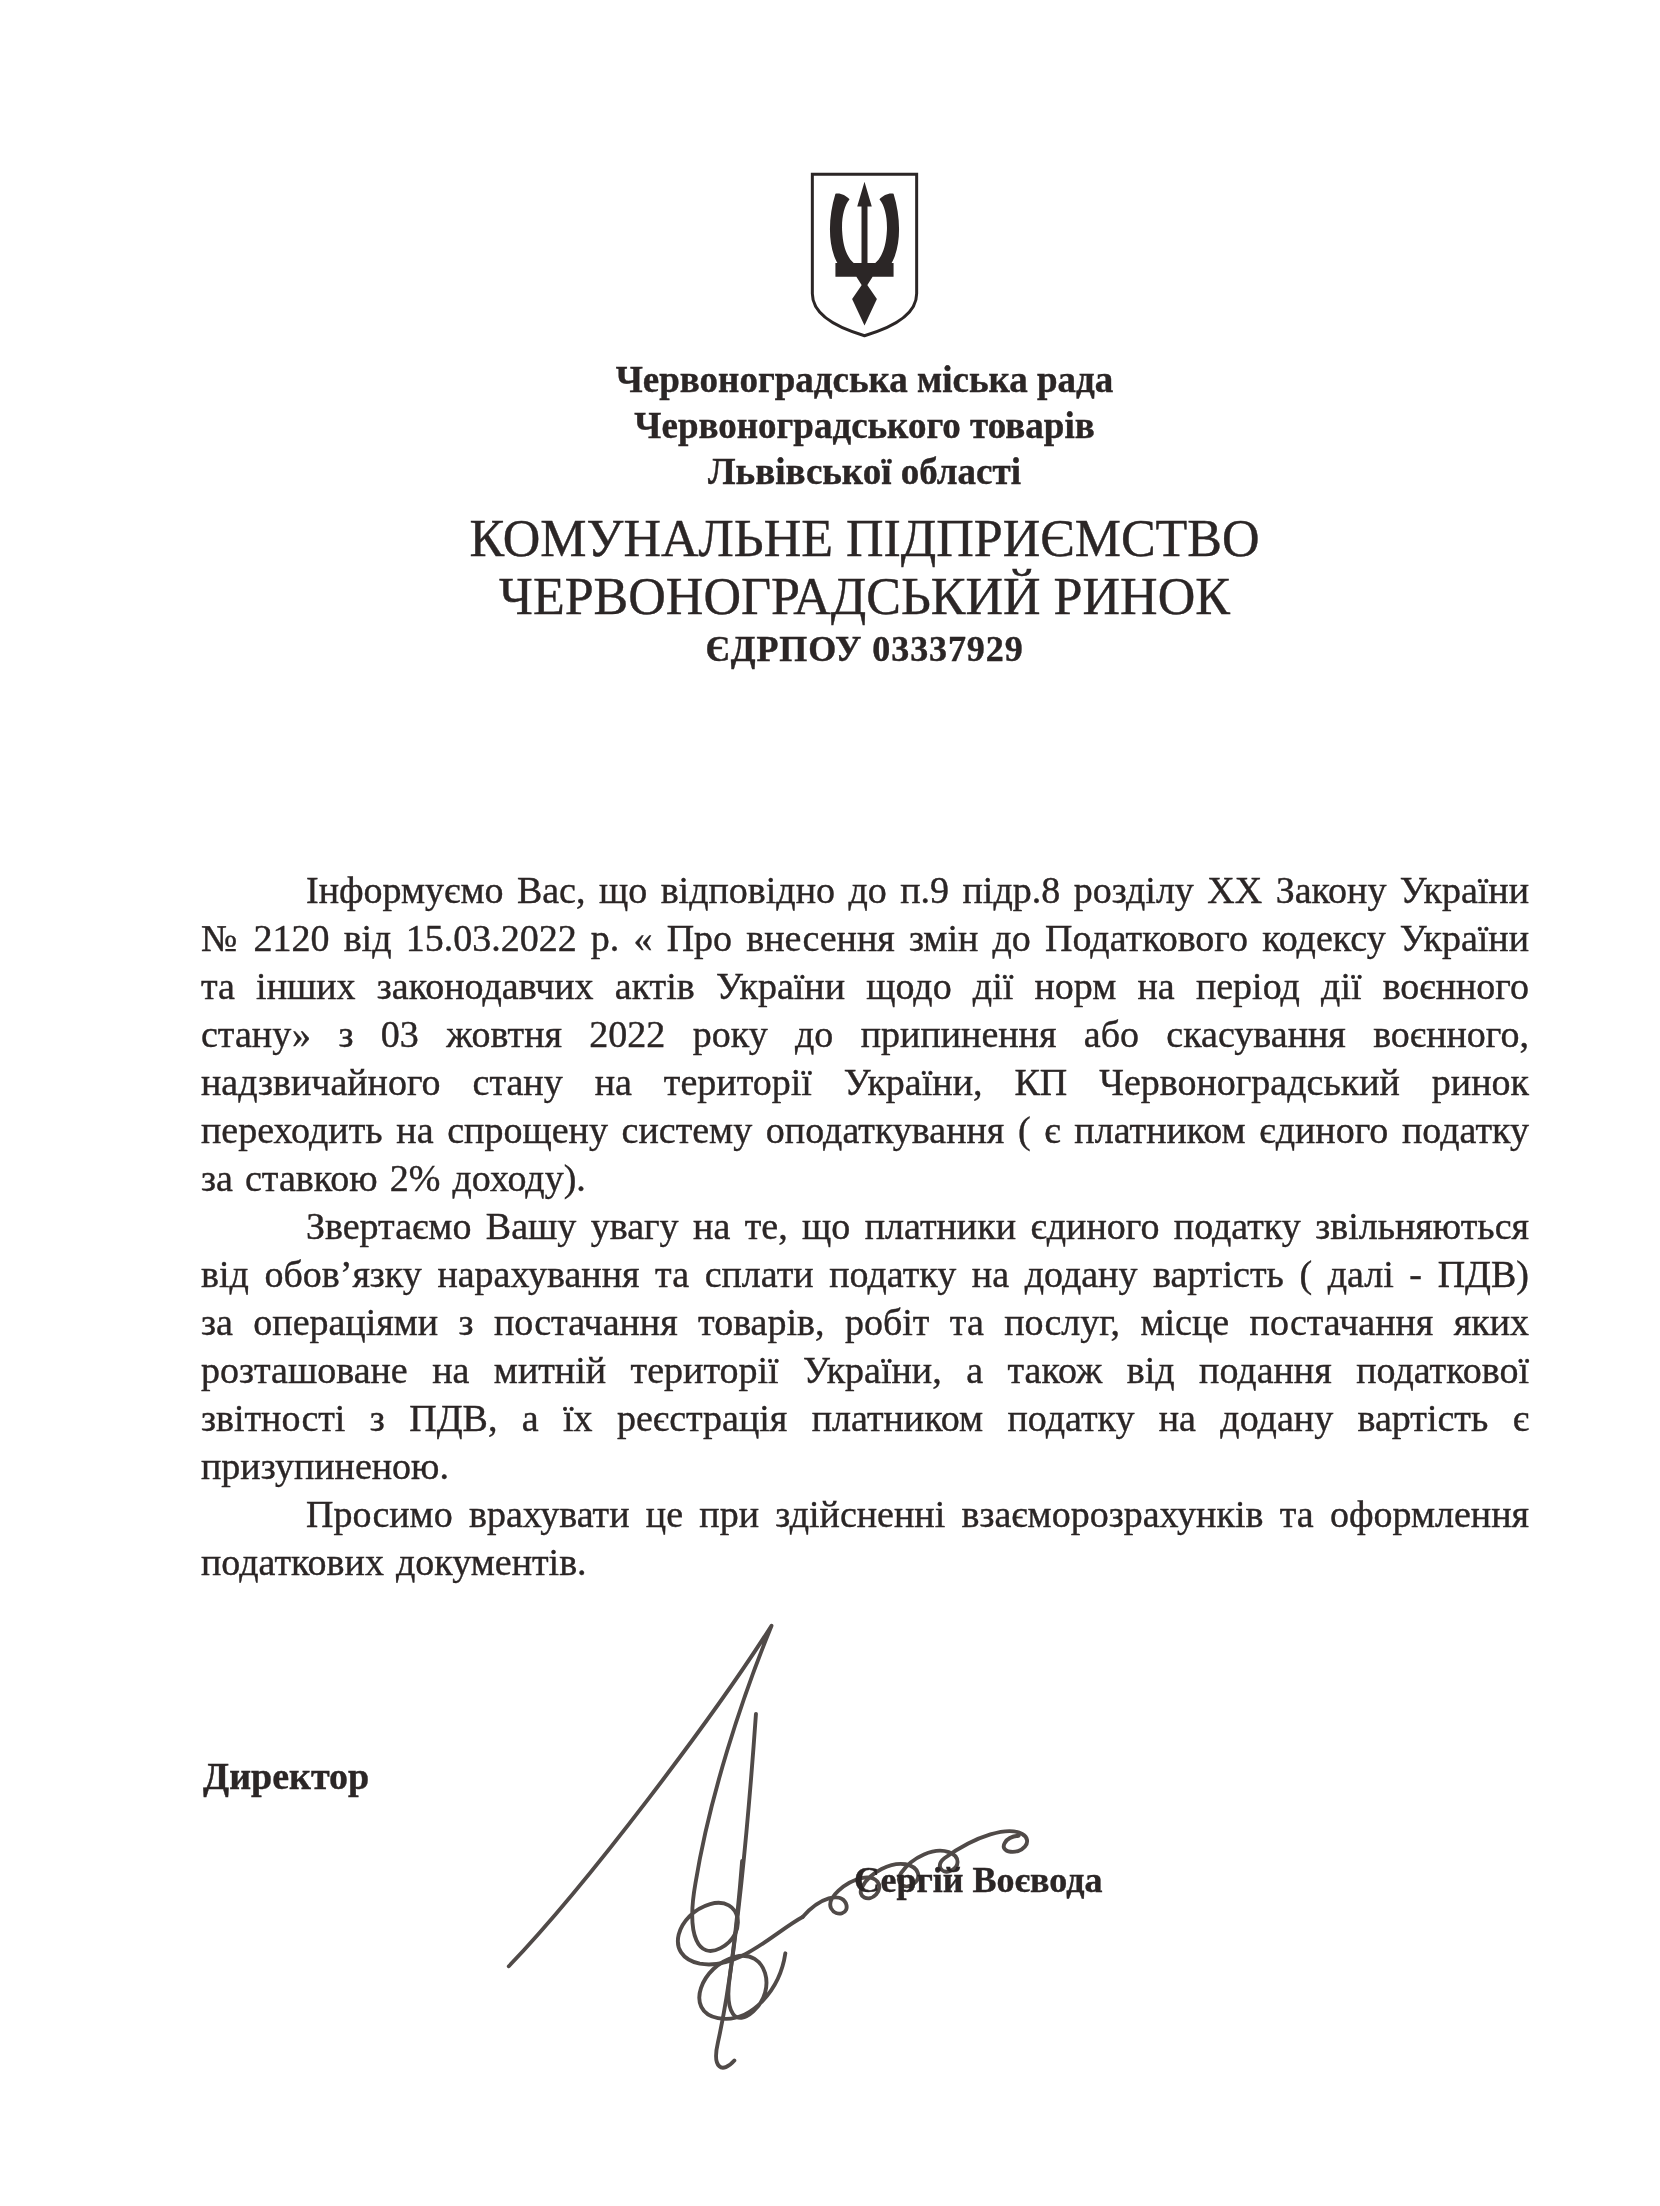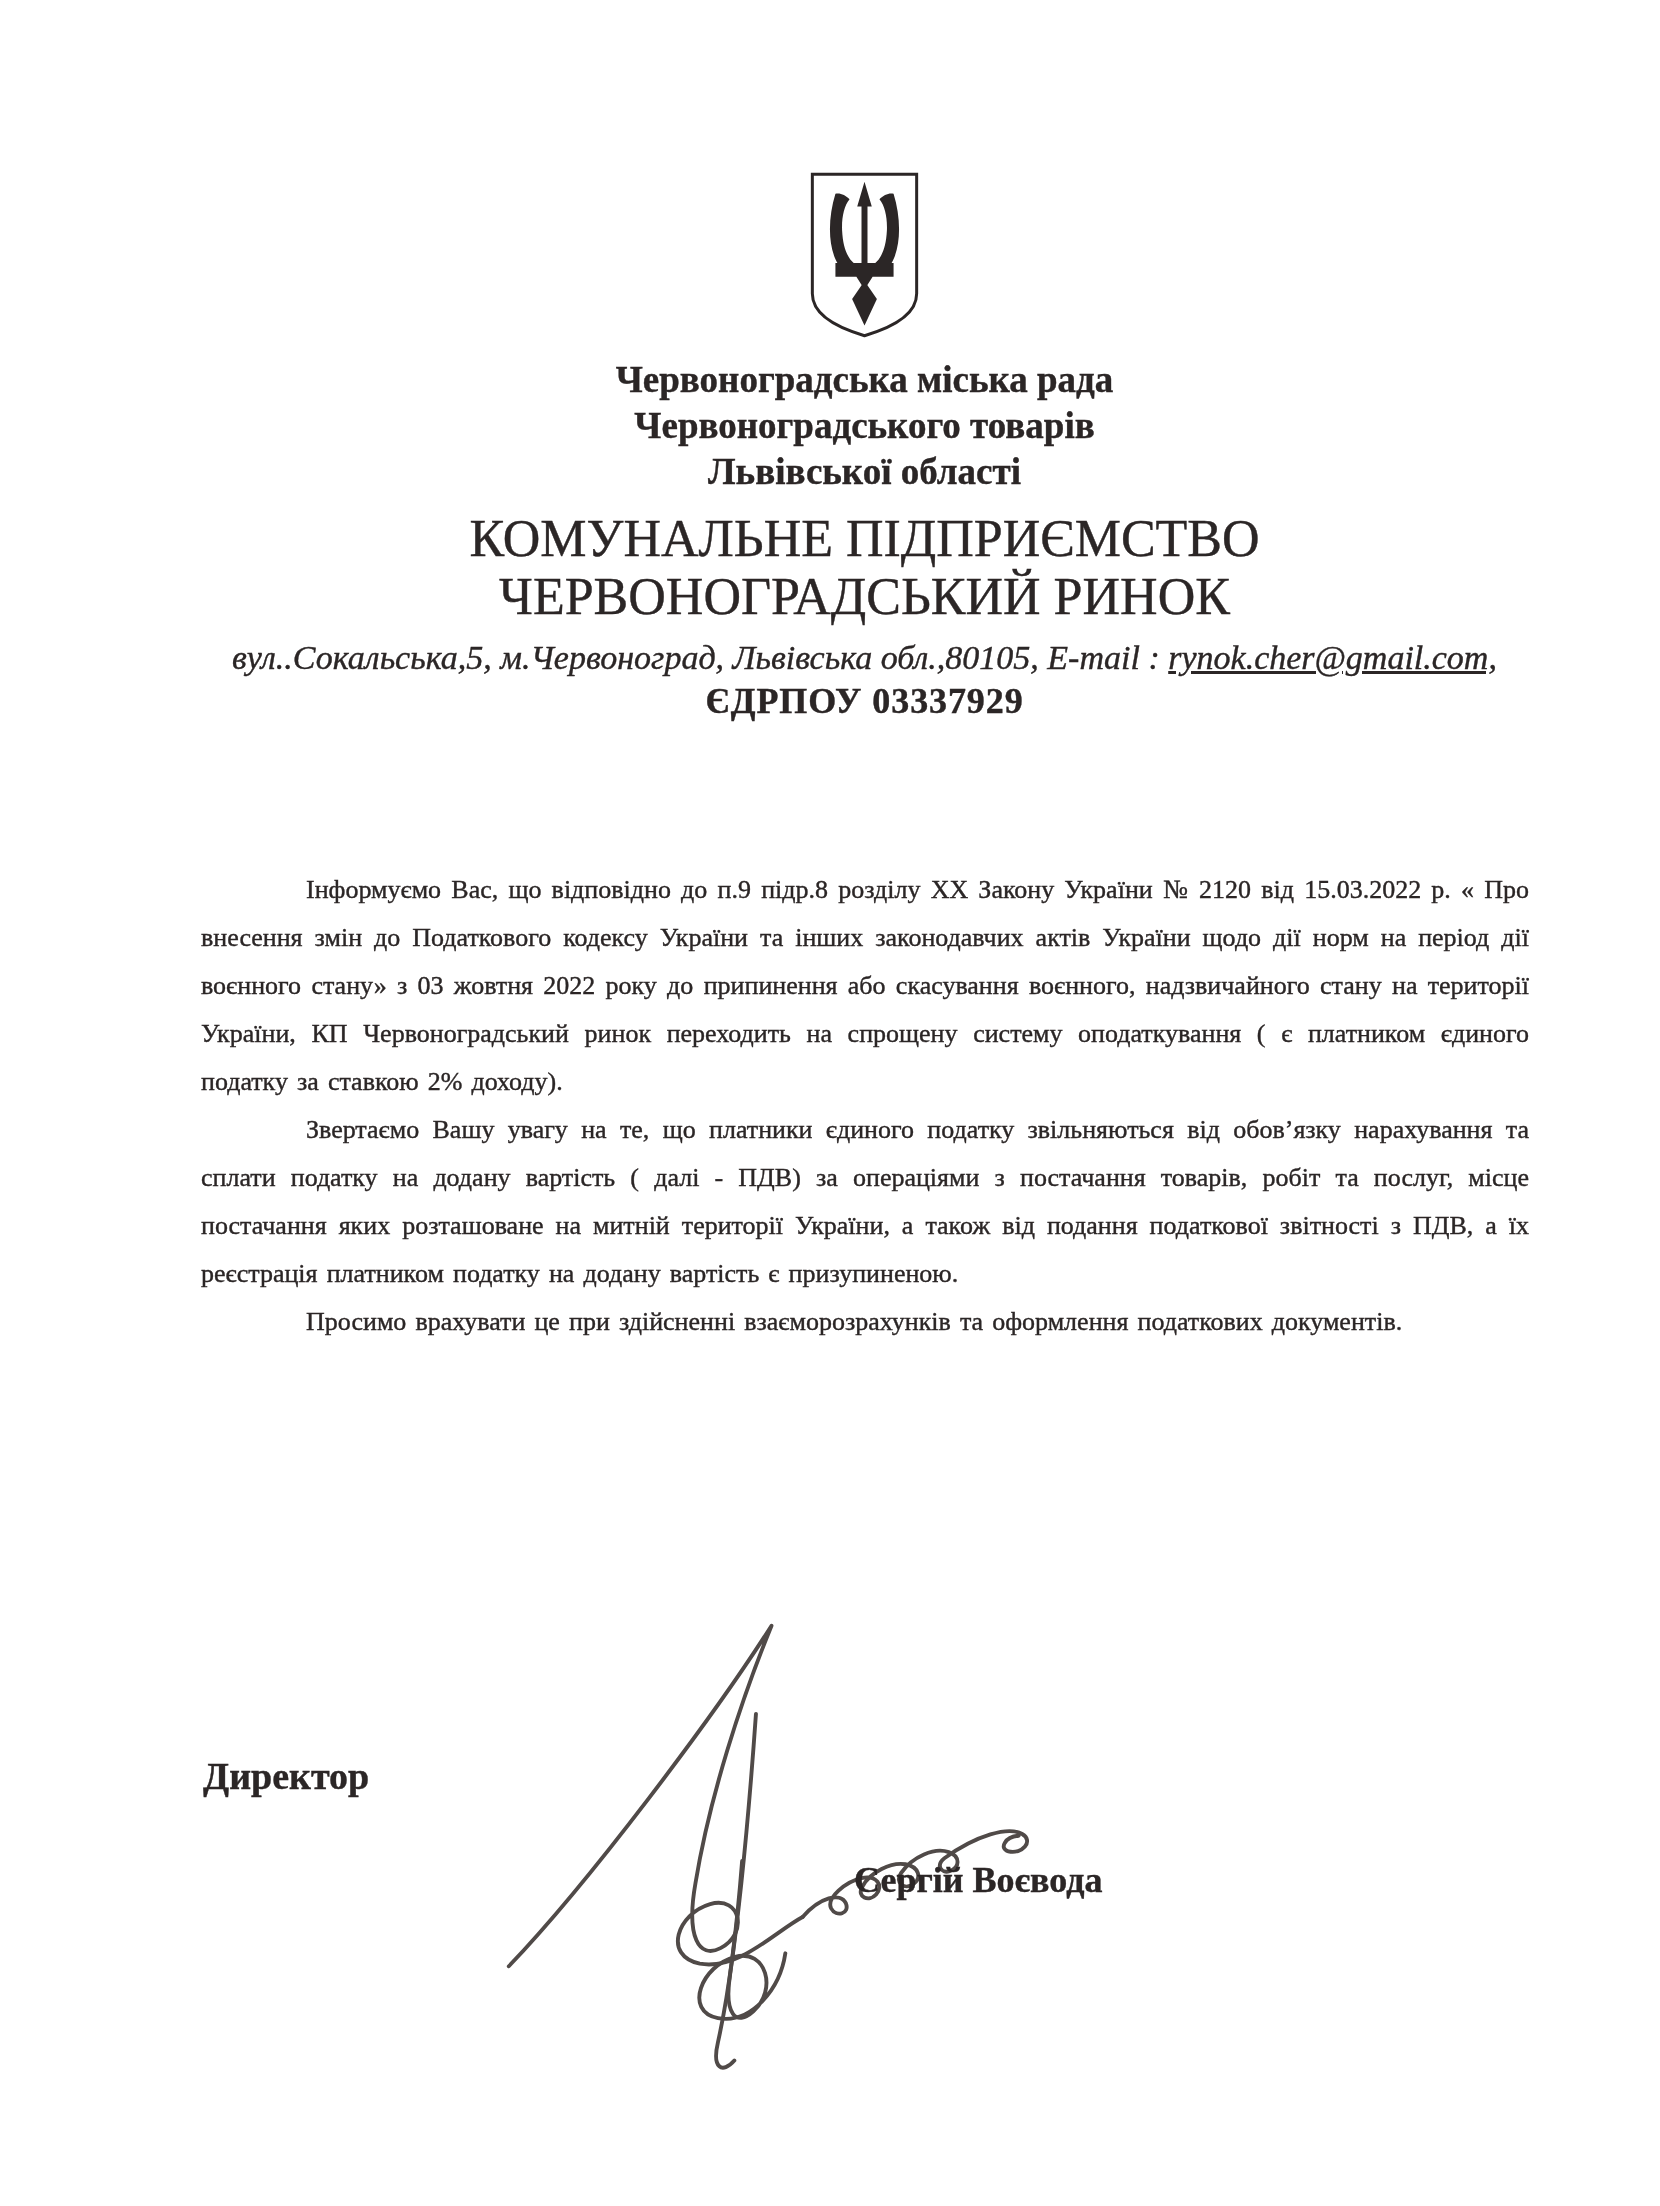--- a/index.html
+++ b/index.html
@@ -60,21 +60,21 @@
     line-height: 41px;
     margin-top: 3px;
     letter-spacing: 0.9px;
     font-weight: bold;
   }
   .letter-body {
     position: absolute;
     top: 866px;
     left: 201px;
     width: 1328px;
-    font-size: 26px;
+    font-size: 38px;
     line-height: 48px;
     text-align: justify;
     word-spacing: 2.6px;
   }
   .letter-body p {
     margin: 0;
     text-indent: 105px;
   }
   .sig-title {
     position: absolute;
@@ -132,21 +132,20 @@
       </g>
     </svg>
 
     <div class="org-line">Червоноградська міська рада</div>
     <div class="org-line">Червоноградського товарів</div>
     <div class="org-line">Львівської області</div>
 
     <div class="company-line first">КОМУНАЛЬНЕ ПІДПРИЄМСТВО</div>
     <div class="company-line">ЧЕРВОНОГРАДСЬКИЙ РИНОК</div>
 
-    <div class="address-line"><span>вул..Сокальська,5, м.Червоноград, Львівська обл.,80105, E-mail : </span><span class="email">rynok.cher@gmail.com,</span></div>
 
     <div class="edrpou">ЄДРПОУ 03337929</div>
   </div>
 
   <div class="letter-body">
     <p>Інформуємо Вас, що відповідно до п.9 підр.8 розділу ХХ Закону України № 2120 від 15.03.2022 р. « Про внесення змін до Податкового кодексу України та інших законодавчих актів України щодо дії норм на період дії воєнного стану» з 03 жовтня 2022 року до припинення або скасування воєнного, надзвичайного стану на території України, КП Червоноградський ринок переходить на спрощену систему оподаткування ( є платником єдиного податку за ставкою 2% доходу).</p>
     <p>Звертаємо Вашу увагу на те, що платники єдиного податку звільняються від обов’язку нарахування та сплати податку на додану вартість ( далі - ПДВ) за операціями з постачання товарів, робіт та послуг, місце постачання яких розташоване на митній території України, а також від подання податкової звітності з ПДВ, а їх реєстрація платником податку на додану вартість є призупиненою.</p>
     <p>Просимо врахувати це при здійсненні взаєморозрахунків та оформлення податкових документів.</p>
   </div>
 

